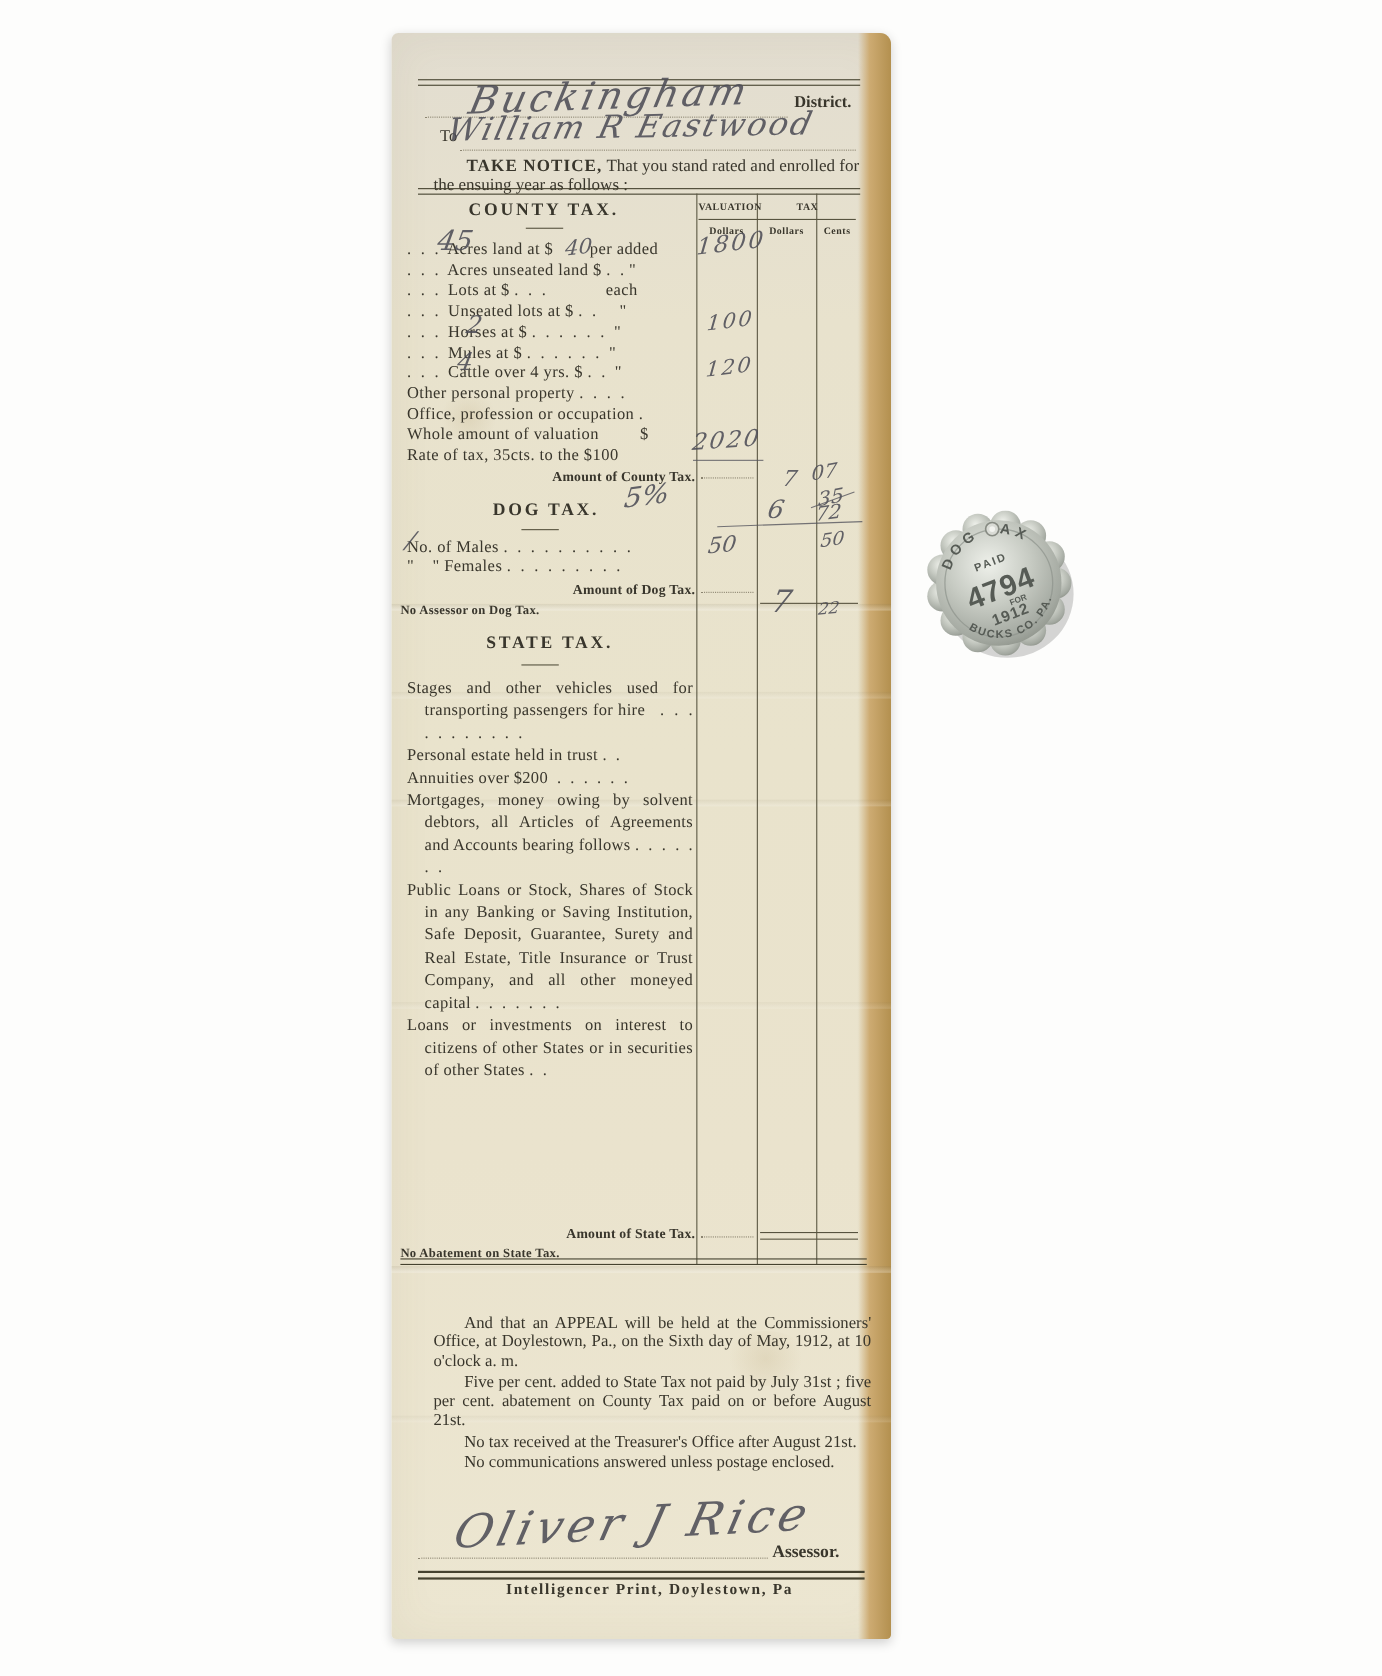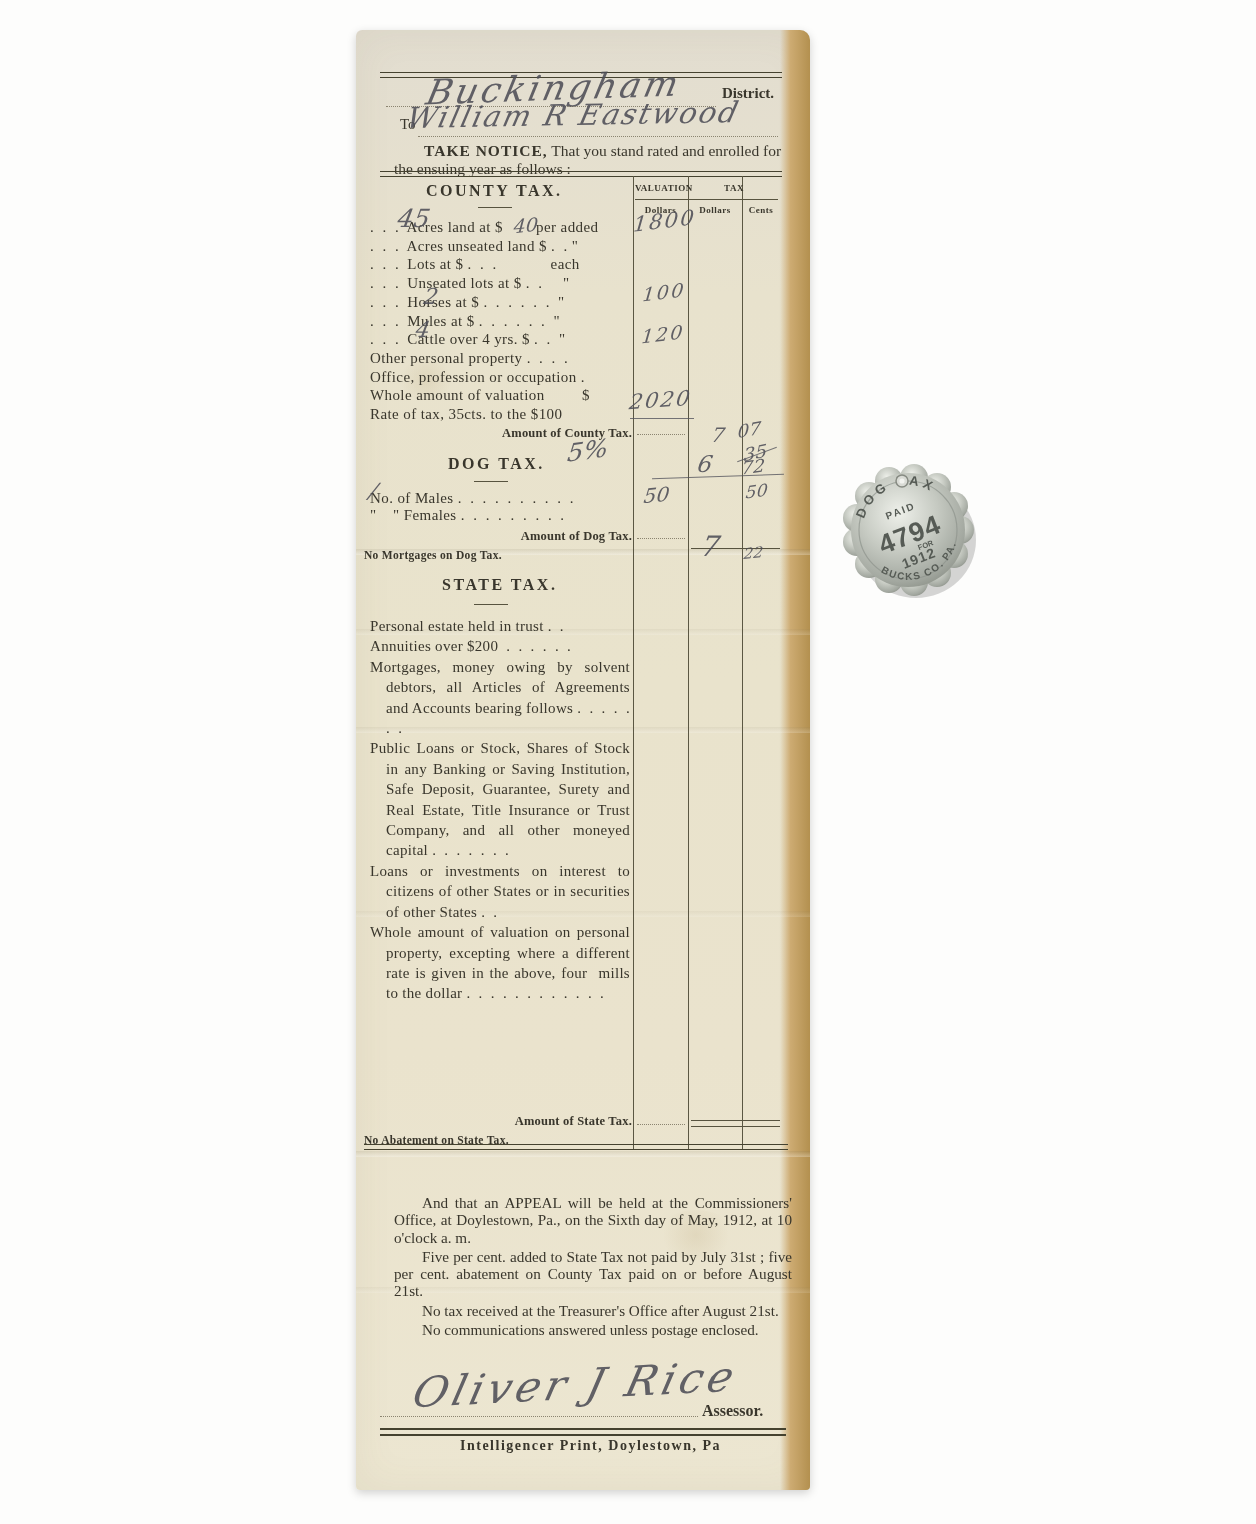--- a/index.html
+++ b/index.html
@@ -102,34 +102,34 @@
         <div class="row amount-row">Amount of County Tax.</div>
       </div>
       <div class="dotted" style="left:281px;top:258px;width:48px"></div>
 
       <span class="sec-title" style="left:92px;top:279px">DOG TAX.</span>
       <div class="sec-under" style="left:118px;top:305px"></div>
       <div class="rows dog-rows" style="left:14px;top:314px;width:262px">
         <div class="row">No. of Males .  .  .  .  .  .  .  .  .  .</div>
         <div class="row">"    " Females .  .  .  .  .  .  .  .  .</div>
         <div class="row amount-row" style="margin-top:4px">Amount of Dog Tax.</div>
-        <div class="row abate-row" style="margin-top:2px;margin-left:-6px">No Mortgages on Dog Tax.</div>
+        <div class="row abate-row" style="margin-top:2px;margin-left:-6px">No Assessor on Dog Tax.</div>
       </div>
       <div class="dotted" style="left:281px;top:362px;width:48px"></div>
       <div class="hrule" style="left:335px;top:372px;width:89px"></div>
 
       <span class="sec-title" style="left:86px;top:400px">STATE TAX.</span>
       <div class="sec-under" style="left:118px;top:428px"></div>
       <div class="items" style="left:14px;top:440px;width:260px">
+        <div class="item">Stages and other vehicles used for transporting passengers for hire   .  .  .  .  .  .  .  .  .  .  .</div>
         <div class="item">Personal estate held in trust .  .</div>
         <div class="item">Annuities over $200  .  .  .  .  .  .</div>
         <div class="item">Mortgages, money owing by solvent debtors, all Articles of Agreements and Accounts bearing follows .  .  .  .  .  .  .</div>
         <div class="item">Public Loans or Stock, Shares of Stock in any Banking or Saving Institution, Safe Deposit, Guarantee, Surety and Real Estate, Title Insurance or Trust Company, and all other moneyed capital .  .  .  .  .  .  .</div>
         <div class="item">Loans or investments on interest to citizens of other States or in securities of other States .  .</div>
-        <div class="item">Whole amount of valuation on personal property, excepting where a different rate is given in the above, four  mills to the dollar .  .  .  .  .  .  .  .  .  .  .  .</div>
       </div>
       <div class="lbl amount-row" style="left:120px;top:938px;width:156px;position:absolute">Amount of State Tax.</div>
       <div class="lbl abate-row" style="left:8px;top:958px;position:absolute">No Abatement on State Tax.</div>
       <div class="dotted" style="left:281px;top:948px;width:48px"></div>
       <div class="hrule" style="left:335px;top:944px;width:89px"></div>
       <div class="hrule" style="left:335px;top:950px;width:89px"></div>
       <div class="drule" style="left:8px;top:968px;width:424px"></div>
     </div>
 
     <span class="hw" style="left:42px;top:174px;font-size:25px">45</span>

